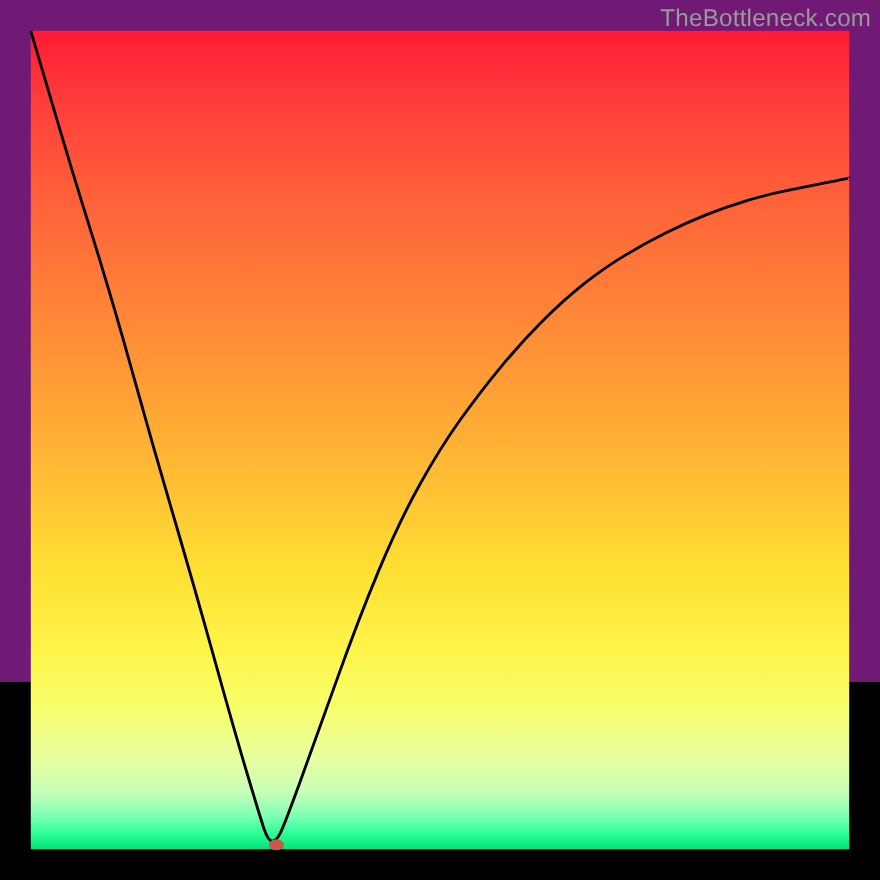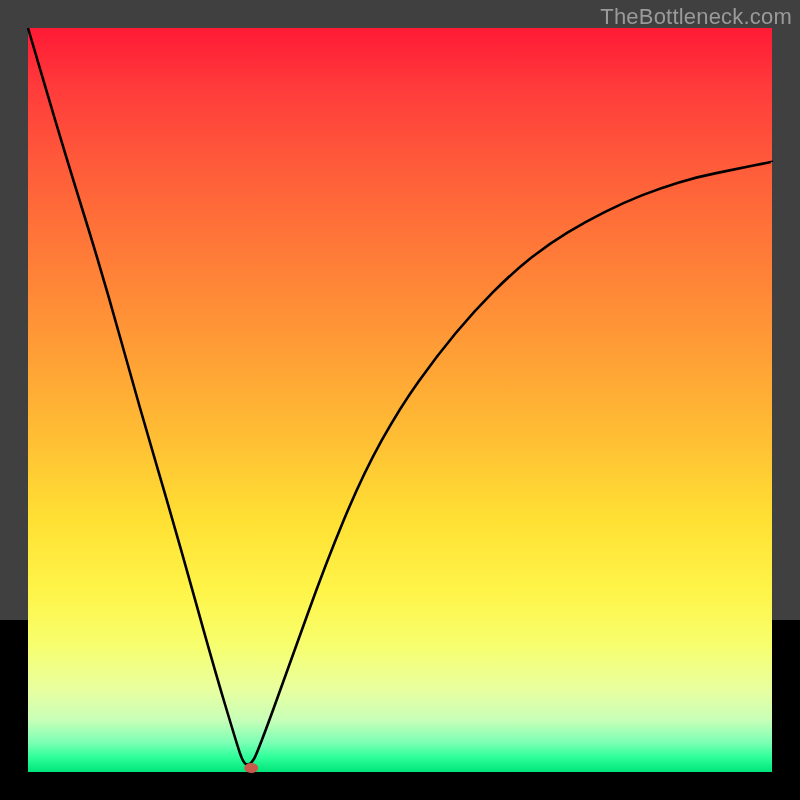--- a/index.html
+++ b/index.html
@@ -8,21 +8,21 @@
     width: 800px;
     height: 800px;
     background: #000;
     font-family: Arial, Helvetica, sans-serif;
     overflow: hidden;
   }
   .outer {
     position: relative;
     width: 800px;
     height: 620px;
-    background: #404040;
+    background: #701a75;
   }
   .plot {
     position: absolute;
     left: 28px;
     top: 28px;
     width: 744px;
     height: 744px;
     
     background: linear-gradient(to bottom,
       #ff1a35 0%,

